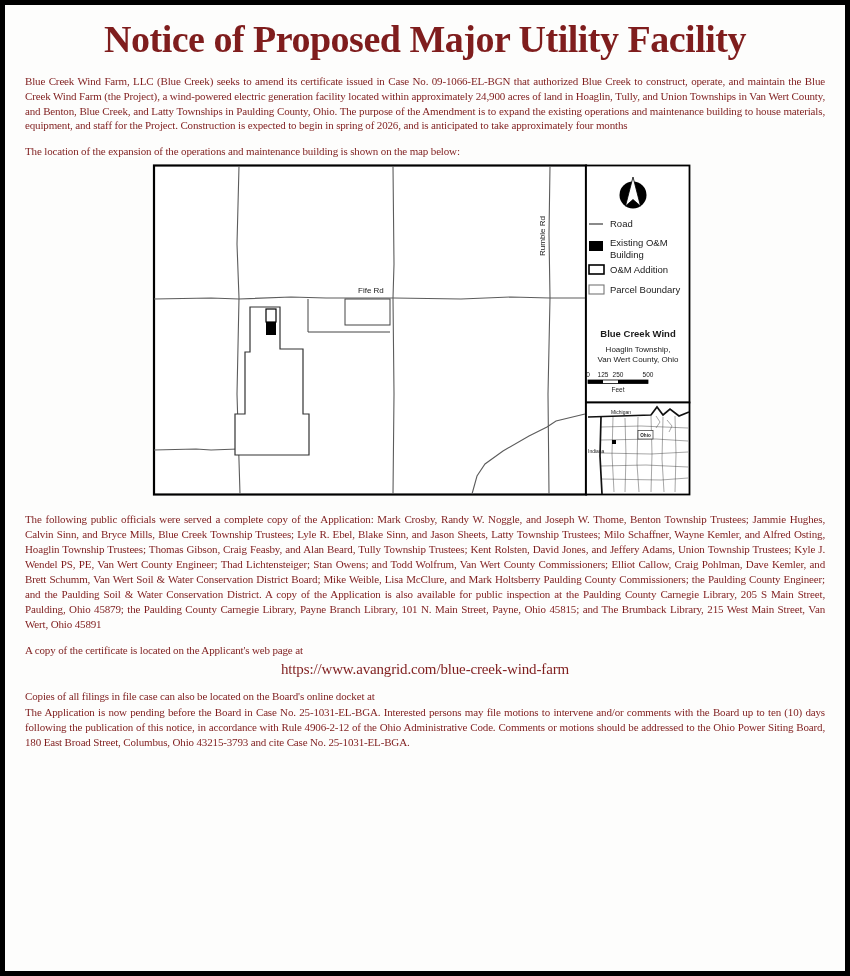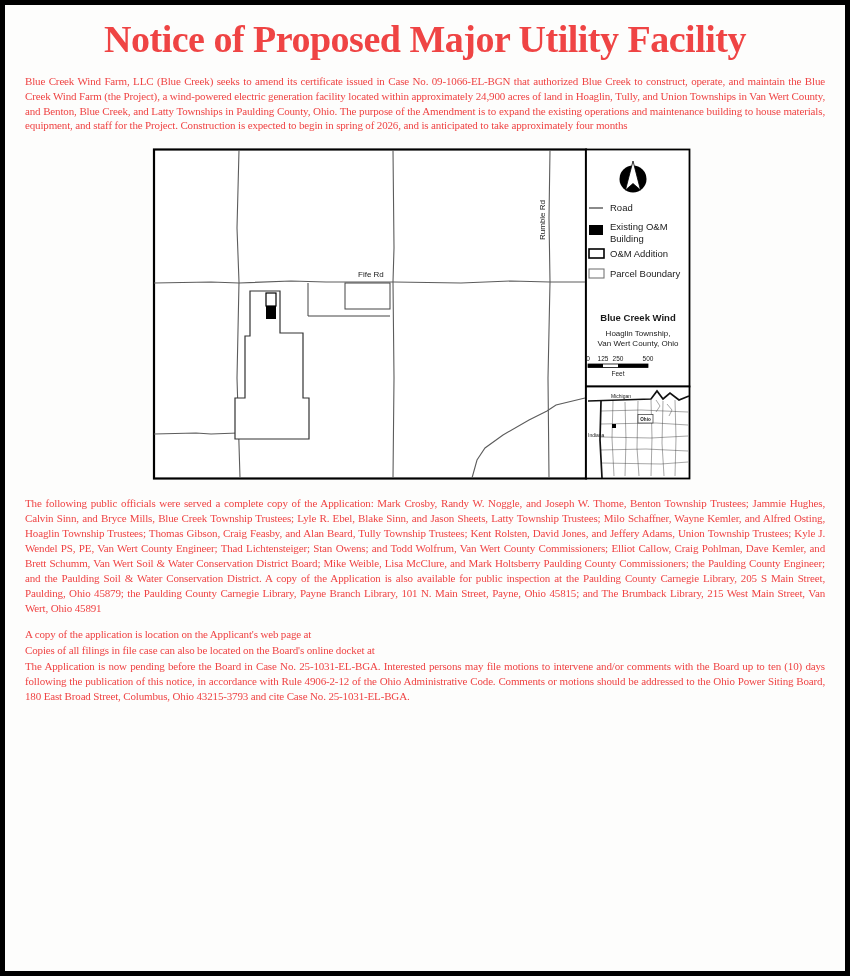--- a/index.html
+++ b/index.html
@@ -3,21 +3,21 @@
 <meta charset="utf-8">
 <style>
   html,body{margin:0;padding:0;background:#e8e8e8;}
   .page{
     position:relative;
     width:850px;height:976px;
     background:#fdfdfc;
     border:5px solid #000;
     box-sizing:border-box;
     font-family:"Liberation Serif", serif;
-    color:#ef4444;
+    color:#7f1d1d;
     overflow:hidden;
   }
   .content{padding:2px 20px 0 20px;}
   .title{
     font-weight:bold;
     font-size:38px;
     line-height:1.28;
     text-align:center;
     max-width:700px;
     margin:8px auto 10px auto;
@@ -48,20 +48,21 @@
 </head>
 <body>
 
 <div class="page">
   <div class="content">
 
     <h1 class="title">Notice of Proposed Major Utility Facility</h1>
 
     <p class="body-text">Blue Creek Wind Farm, LLC (Blue Creek) seeks to amend its certificate issued in Case No. 09-1066-EL-BGN that authorized Blue Creek to construct, operate, and maintain the Blue Creek Wind Farm (the Project), a wind-powered electric generation facility located within approximately 24,900 acres of land in Hoaglin, Tully, and Union Townships in Van Wert County, and Benton, Blue Creek, and Latty Townships in Paulding County, Ohio. The purpose of the Amendment is to expand the existing operations and maintenance building to house materials, equipment, and staff for the Project. Construction is expected to begin in spring of 2026, and is anticipated to take approximately four months</p>
 
+    <p class="body-text no-just tight">The location of the expansion of the operations and maintenance building is shown on the map below:</p>
 
     
     <svg class="map-figure" viewBox="0 0 540 332">
 
       <rect x="3" y="1.5" width="432" height="329" fill="#ffffff" stroke="#000" stroke-width="2.2"></rect>
 
       <g stroke="#5c5c5c" stroke-width="1.1" fill="none">
         <polyline points="88,2 86,80 88,134 86,230 89,330"></polyline>
         <polyline points="242,2 243,100 242,134 243,230 242,330"></polyline>
         <polyline points="399,2 398,70 399,134 397,230 398,330"></polyline>
@@ -145,21 +146,22 @@
         <text x="470" y="250" font-size="5" text-anchor="middle">Michigan</text>
         <text x="437" y="289" font-size="5">Indiana</text>
         <rect x="487" y="266.5" width="15" height="8.5" fill="#fff" stroke="#333" stroke-width="0.7"></rect>
         <text x="494.5" y="273" font-size="4.6" text-anchor="middle" font-weight="bold">Ohio</text>
         <rect x="461" y="276" width="4" height="4" fill="#000"></rect>
       </g>
     </svg>
 
     <p class="body-text">The following public officials were served a complete copy of the Application: Mark Crosby, Randy W. Noggle, and Joseph W. Thome, Benton Township Trustees; Jammie Hughes, Calvin Sinn, and Bryce Mills, Blue Creek Township Trustees; Lyle R. Ebel, Blake Sinn, and Jason Sheets, Latty Township Trustees; Milo Schaffner, Wayne Kemler, and Alfred Osting, Hoaglin Township Trustees; Thomas Gibson, Craig Feasby, and Alan Beard, Tully Township Trustees; Kent Rolsten, David Jones, and Jeffery Adams, Union Township Trustees; Kyle J. Wendel PS, PE, Van Wert County Engineer; Thad Lichtensteiger; Stan Owens; and Todd Wolfrum, Van Wert County Commissioners; Elliot Callow, Craig Pohlman, Dave Kemler, and Brett Schumm, Van Wert Soil &amp; Water Conservation District Board; Mike Weible, Lisa McClure, and Mark Holtsberry Paulding County Commissioners; the Paulding County Engineer; and the Paulding Soil &amp; Water Conservation District. A copy of the Application is also available for public inspection at the Paulding County Carnegie Library, 205 S Main Street, Paulding, Ohio 45879; the Paulding County Carnegie Library, Payne Branch Library, 101 N. Main Street, Payne, Ohio 45815; and The Brumback Library, 215 West Main Street, Van Wert, Ohio 45891</p>
 
-    <p class="body-text no-just tight">A copy of the application is location on the Applicant's web page at</p>
+    <p class="body-text no-just tight">A copy of the certificate is located on the Applicant's web page at</p>
+    <p class="center-line">https://www.avangrid.com/blue-creek-wind-farm</p>
 
     <p class="body-text no-just tight">Copies of all filings in file case can also be located on the Board's online docket at</p>
 
     <p class="body-text" style="margin-bottom:3px;">The Application is now pending before the Board in Case No. 25-1031-EL-BGA. Interested persons may file motions to intervene and/or comments with the Board up to ten (10) days following the publication of this notice, in accordance with Rule 4906-2-12 of the Ohio Administrative Code. Comments or motions should be addressed to the Ohio Power Siting Board, 180 East Broad Street, Columbus, Ohio 43215-3793 and cite Case No. 25-1031-EL-BGA.</p>
 
     
 
   </div>
 </div>
 

